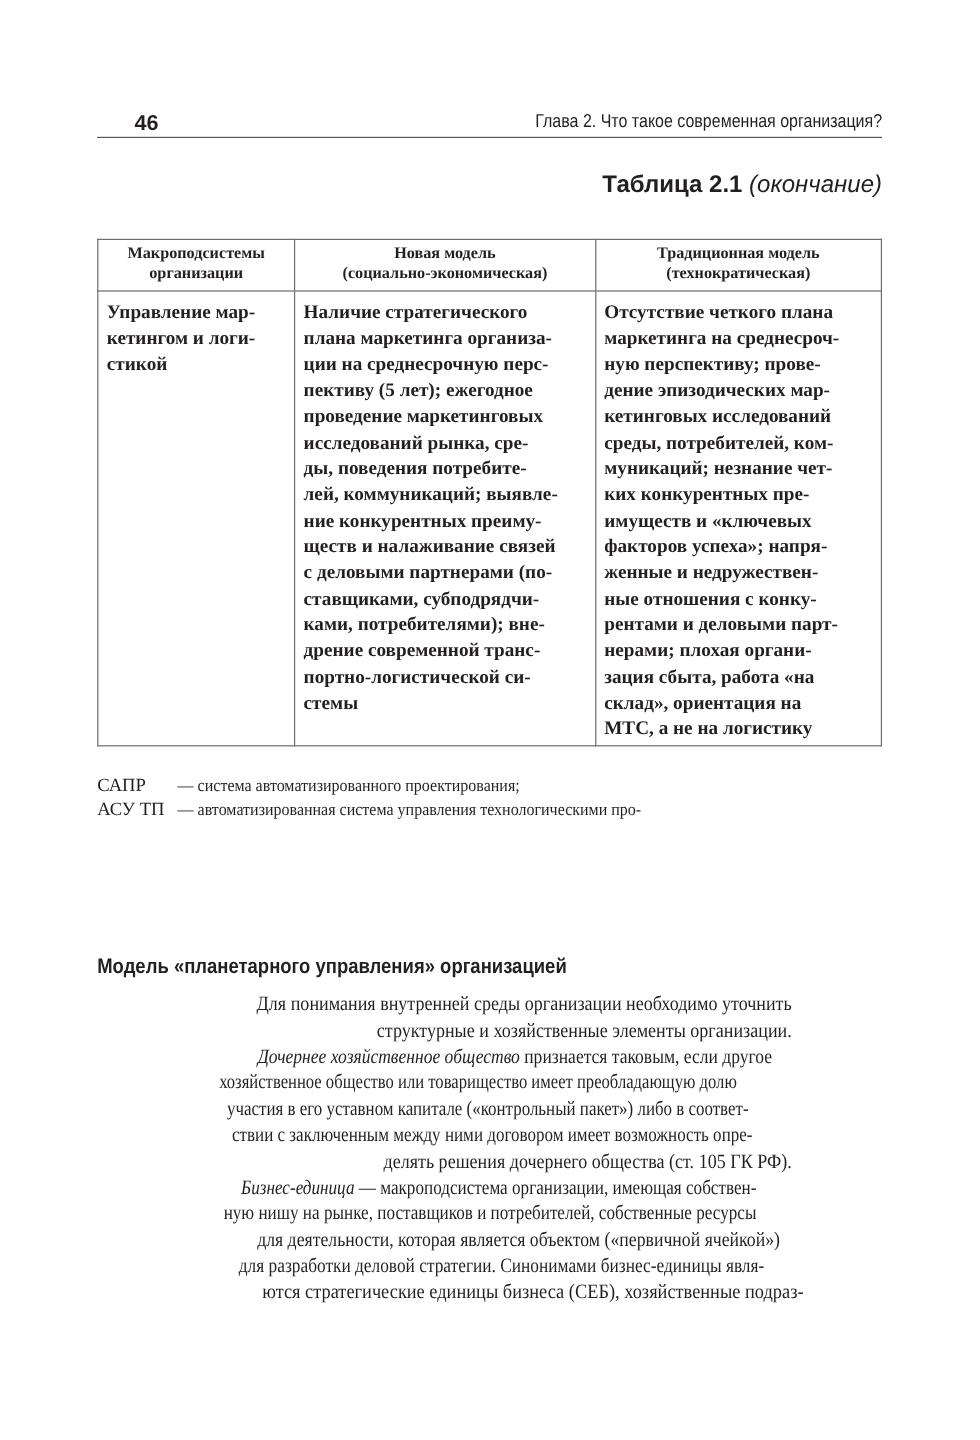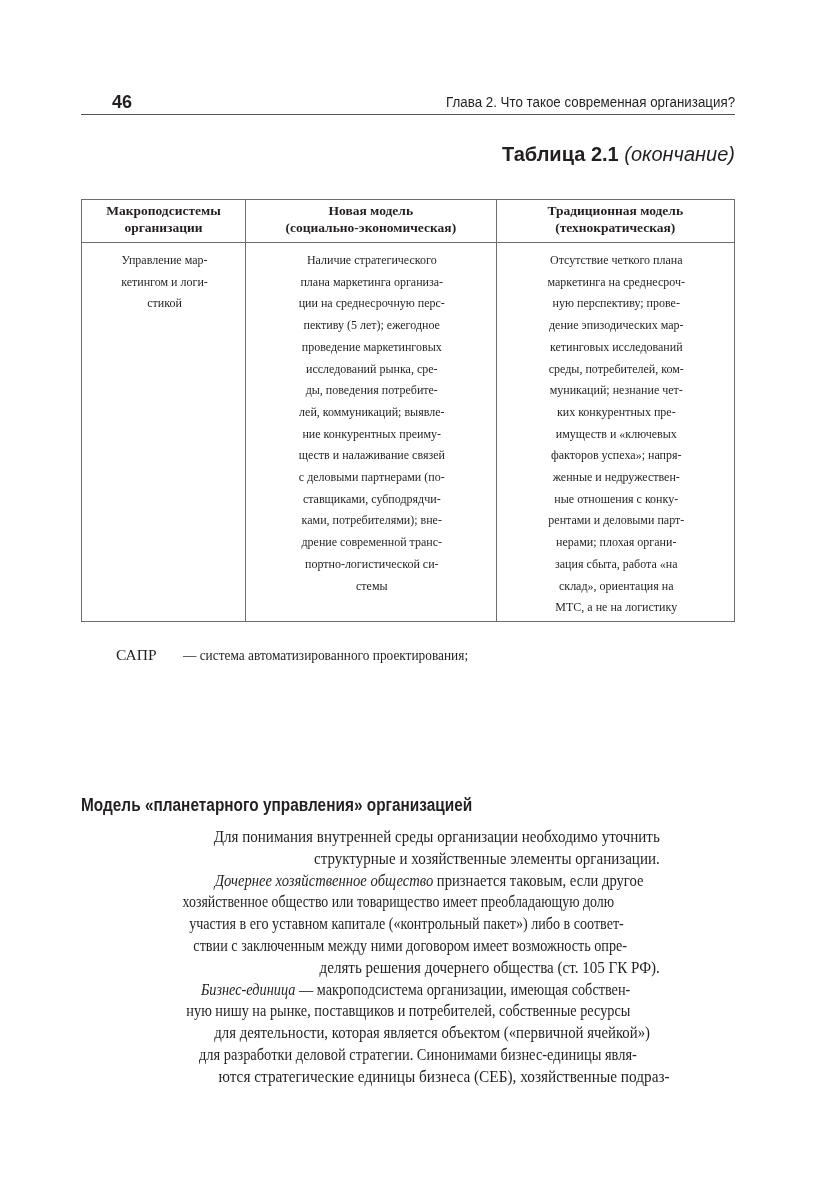--- a/index.html
+++ b/index.html
@@ -10,30 +10,30 @@
   .page-number { position: absolute; left: 0; top: 0; font-family: "Liberation Sans", sans-serif; font-weight: bold; font-size: 18px; line-height: 20px; margin-left: 31px; }
   .chapter-title { position: absolute; right: 0; top: 0; font-family: "Liberation Sans", sans-serif; font-size: 15.5px; line-height: 20px; transform: scaleX(0.86); transform-origin: right center; white-space: nowrap; }
 
   .table-caption { position: absolute; right: 82px; top: 146px; font-family: "Liberation Sans", sans-serif; font-size: 20px; line-height: 16px; white-space: nowrap; }
   .table-caption .bold { font-weight: bold; }
   .table-caption .italic { font-style: italic; }
 
   table.data-table { position: absolute; left: 81px; top: 199px; width: 654px; border-collapse: collapse; font-family: "Liberation Serif", serif; }
   table.data-table th, table.data-table td { border: 1.3px solid #6d6d6d; vertical-align: top; }
   table.data-table th { font-weight: bold; font-size: 13.5px; line-height: 17px; text-align: center; padding: 1px 4px 5px 4px; height: 36px; vertical-align: middle; }
-  table.data-table td { font-size: 12px; line-height: 21.7px; padding: 7px 5px 2px 7px; text-align: center; }
+  table.data-table td { font-size: 16px; line-height: 21.7px; padding: 7px 5px 2px 7px; text-align: left; font-weight: bold; }
   .col1 { width: 150px; margin-left: 28px; }
   .col2 { width: 236px; }
   .col3 { width: 224px; }
   .cell-line { display: block; white-space: nowrap; }
 
   .footnote { position: absolute; left: 81px; top: 645px; width: 654px; font-family: "Liberation Serif", serif; font-size: 14.5px; line-height: 20px; }
   .footnote-title { letter-spacing: 2.2px; margin-bottom: 4px; }
   .abbr-row { display: flex; }
-  .abbr-term { width: 67px; flex: none; font-size: 15.5px; margin-left: 35px; }
+  .abbr-term { width: 67px; flex: none; font-size: 15.5px; }
   .abbr-def { flex: 1; transform: scaleX(0.92); transform-origin: left center; white-space: nowrap; }
   .abbr-def-wrap { padding-left: 20px; }
 
   .section-heading { position: absolute; left: 81px; top: 794px; font-family: "Liberation Sans", sans-serif; font-weight: bold; font-size: 17.5px; line-height: 22px; white-space: nowrap; transform: scaleX(0.88); transform-origin: left center; }
 
   .body-text { position: absolute; left: 81px; top: 826px; width: 654px; font-family: "Liberation Serif", serif; font-size: 17px; line-height: 21.8px; text-align: right; }
   .body-line { display: block; white-space: nowrap; transform-origin: left center; }
   .indent { padding-left: 32px; }
   .italic { font-style: italic; }
 </style>
@@ -115,20 +115,24 @@
         </td>
       </tr>
     </tbody>
   </table>
 
   <div class="footnote">
     <div class="abbr-row">
       <span class="abbr-term">САПР</span>
       <span class="abbr-def">— система автоматизированного проектирования;</span>
     </div>
+    <div class="abbr-row">
+      <span class="abbr-term">АСУ ТП</span>
+      <span class="abbr-def">— автоматизированная система управления технологическими про-</span>
+    </div>
   </div>
 
   <div class="section-heading">Модель «планетарного управления» организацией</div>
 
   <div class="body-text">
     <span class="body-line" style="transform: scaleX(0.885);">Для понимания внутренней среды организации необходимо уточнить</span>
     <span class="body-line" style="transform: scaleX(0.885);">структурные и хозяйственные элементы организации.</span>
 
     <span class="body-line indent" style="transform: scaleX(0.86);"><span class="italic">Дочернее хозяйственное общество</span><span> признается таковым, если другое</span></span>
     <span class="body-line" style="transform: scaleX(0.815);">хозяйственное общество или товарищество имеет преобладающую долю</span>

